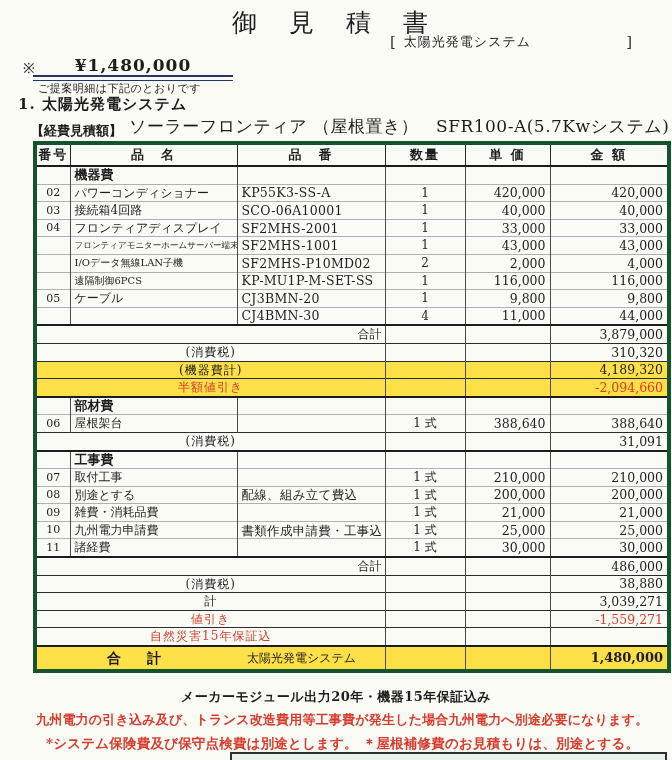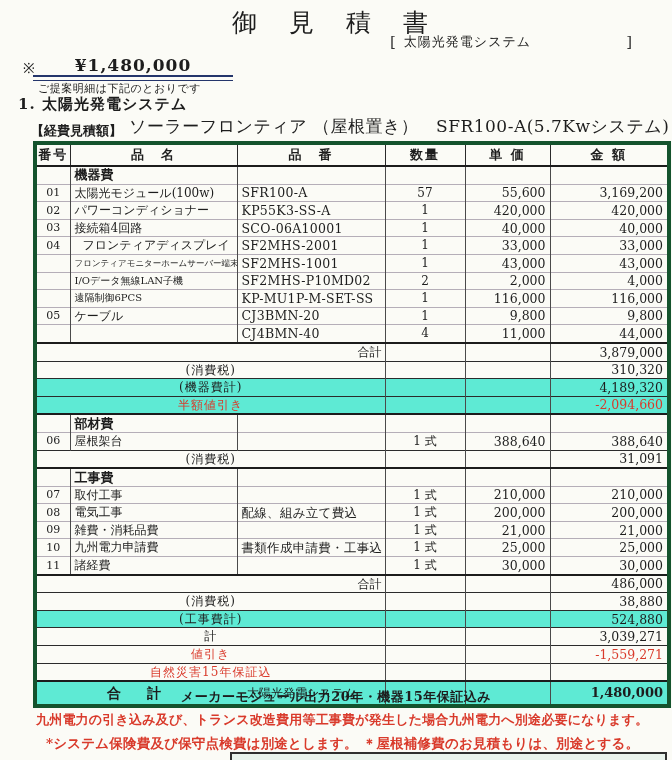--- a/index.html
+++ b/index.html
@@ -50,29 +50,29 @@
     background-clip:padding-box;
   }
   td:first-child{border-left:none;}
   .c-no{text-align:center;font-size:11px;}
   .c-name{text-align:left;padding-left:4px;}
   .c-part{text-align:left;padding-left:4px;font-size:12.5px;letter-spacing:.3px;}
   .c-qty{text-align:center;}
   .c-unit,.c-amt{text-align:right;padding-right:4px;font-size:12.5px;}
   .c-name.sm{font-size:8.5px;}
   .c-name.md{font-size:10px;margin-left:42px;}
-  .c-name.ind{padding-left:12px;}
+  .c-name.ind{padding-left:4px;}
   .r-section .c-name{font-weight:700;font-size:13px;}
   .c-label.al{text-align:right;padding-left:30px;}
   .c-label.ac{text-align:center;letter-spacing:1px;}
   
   tr.bt-light td{border-top:1px solid #b5aeb8;}
   tr.bt-dark  td{border-top:1px solid #2b2b2b;}
   tr.bt-thick td{border-top:2px solid #1c1c1c;}
-  tr.bg-y td{background:#5eead4;}
+  tr.bg-y td{background:#fde047;}
   tr.red .c-label,tr.red .c-amt{color:#d93a2b;}
   .r-grand td{height:22px;border-top:2px solid #1c1c1c;}
   .g-label{font-size:14px;font-weight:700;text-align:center;letter-spacing:6px;}
   .g-sub{font-size:12px;text-align:left;border-left:none;padding-left:10px;}
   .g-amt{font-weight:700;font-size:13px;text-align:right;padding-right:4px;}
 
   
   .warranty-note{left:0;top:688px;width:672px;text-align:center;font-size:13px;font-weight:600;letter-spacing:.5px;}
   .red-note-1{left:36px;top:711px;font-size:13px;font-weight:600;color:#d93a2b;letter-spacing:.2px;}
   .red-note-2{left:46px;top:735px;font-size:13.5px;font-weight:600;color:#d93a2b;letter-spacing:.2px;}
@@ -124,28 +124,20 @@
     <tbody id="tbl-body">
         <tr class="r-section">
           <td class="c-no"></td>
           <td class="c-name">機器費</td>
           <td class="c-part"></td>
           <td class="c-qty"></td>
           <td class="c-unit"></td>
           <td class="c-amt"></td>
         </tr>
         <tr class="r-item bt-light">
-          <td class="c-no">01</td>
-          <td class="c-name">太陽光モジュール(100w)</td>
-          <td class="c-part">SFR100-A</td>
-          <td class="c-qty">57</td>
-          <td class="c-unit">55,600</td>
-          <td class="c-amt">3,169,200</td>
-        </tr>
-        <tr class="r-item bt-light">
           <td class="c-no">02</td>
           <td class="c-name">パワーコンディショナー</td>
           <td class="c-part">KP55K3-SS-A</td>
           <td class="c-qty">1</td>
           <td class="c-unit">420,000</td>
           <td class="c-amt">420,000</td>
         </tr>
         <tr class="r-item bt-light">
           <td class="c-no">03</td>
           <td class="c-name">接続箱4回路</td>
@@ -190,21 +182,21 @@
           <td class="c-no">05</td>
           <td class="c-name">ケーブル</td>
           <td class="c-part">CJ3BMN-20</td>
           <td class="c-qty">1</td>
           <td class="c-unit">9,800</td>
           <td class="c-amt">9,800</td>
         </tr>
         <tr class="r-item bt-light">
           <td class="c-no"></td>
           <td class="c-name"></td>
-          <td class="c-part">CJ4BMN-40</td>
+          <td class="c-part">CJ4BMN-30</td>
           <td class="c-qty">4</td>
           <td class="c-unit">11,000</td>
           <td class="c-amt">44,000</td>
         </tr>
         <tr class="r-merge bt-thick">
           <td class="c-label al" colspan="3">合計</td>
           <td class="c-qty"></td>
           <td class="c-unit"></td>
           <td class="c-amt">3,879,000</td>
         </tr>
@@ -259,21 +251,21 @@
         <tr class="r-item bt-light">
           <td class="c-no">07</td>
           <td class="c-name">取付工事</td>
           <td class="c-part"></td>
           <td class="c-qty">1 式</td>
           <td class="c-unit">210,000</td>
           <td class="c-amt">210,000</td>
         </tr>
         <tr class="r-item bt-light">
           <td class="c-no">08</td>
-          <td class="c-name">電気工事</td>
+          <td class="c-name">別途とする</td>
           <td class="c-part">配線、組み立て費込</td>
           <td class="c-qty">1 式</td>
           <td class="c-unit">200,000</td>
           <td class="c-amt">200,000</td>
         </tr>
         <tr class="r-item bt-light">
           <td class="c-no">09</td>
           <td class="c-name">雑費・消耗品費</td>
           <td class="c-part"></td>
           <td class="c-qty">1 式</td>
@@ -300,26 +292,20 @@
           <td class="c-label al" colspan="3">合計</td>
           <td class="c-qty"></td>
           <td class="c-unit"></td>
           <td class="c-amt">486,000</td>
         </tr>
         <tr class="r-merge bt-dark">
           <td class="c-label ac" colspan="3">(消費税)</td>
           <td class="c-qty"></td>
           <td class="c-unit"></td>
           <td class="c-amt">38,880</td>
-        </tr>
-        <tr class="r-merge bt-dark bg-y">
-          <td class="c-label ac" colspan="3">(工事費計)</td>
-          <td class="c-qty"></td>
-          <td class="c-unit"></td>
-          <td class="c-amt">524,880</td>
         </tr>
         <tr class="r-merge bt-dark">
           <td class="c-label ac" colspan="3">計</td>
           <td class="c-qty"></td>
           <td class="c-unit"></td>
           <td class="c-amt">3,039,271</td>
         </tr>
         <tr class="r-merge bt-dark red">
           <td class="c-label ac" colspan="3">値引き</td>
           <td class="c-qty"></td>

